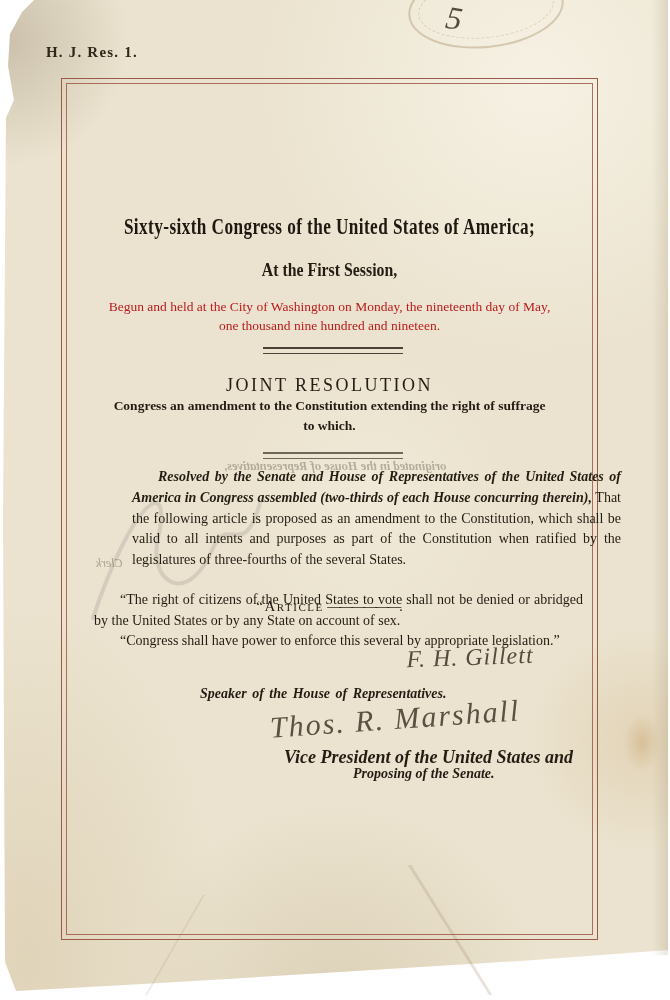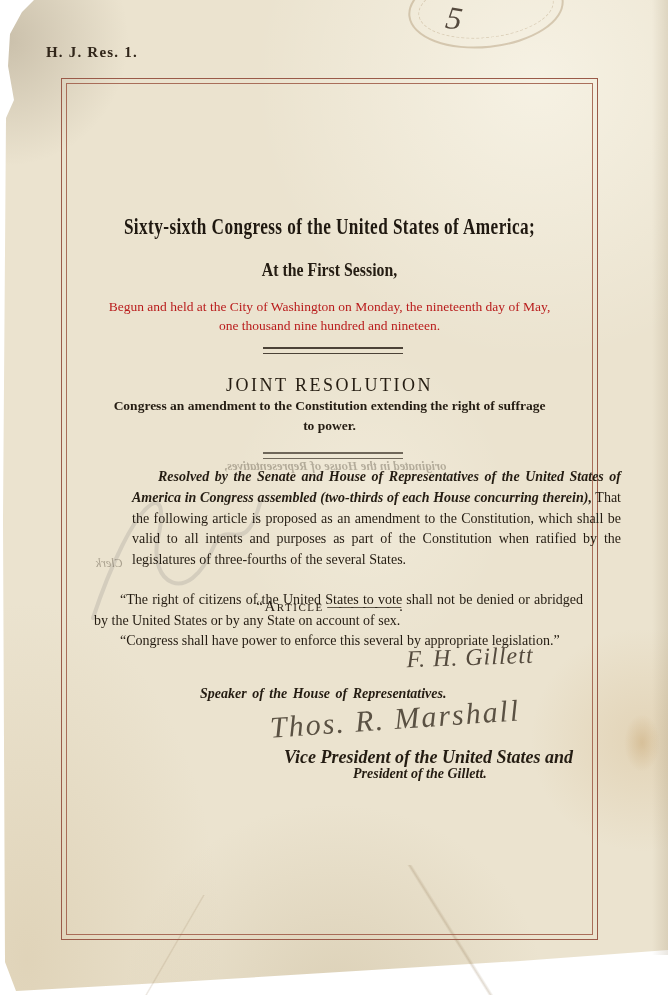--- a/index.html
+++ b/index.html
@@ -129,21 +129,21 @@
   <div class="center begun">
     <div>Begun and held at the City of Washington on Monday, the nineteenth day of May,</div>
     <div>one thousand nine hundred and nineteen.</div>
   </div>
 
   <div class="rule rule-1"></div>
 
   <div class="center joint-title">JOINT RESOLUTION</div>
   <div class="center subject">
     <div>Congress an amendment to the Constitution extending the right of suffrage</div>
-    <div>to power.</div>
+    <div>to which.</div>
   </div>
 
   <div class="rule rule-2"></div>
 
   <div class="bleed-line">originated in the House of Representatives,</div>
   <svg class="bleed-sig" width="190" height="160" viewBox="0 0 190 160">
     <path d="M15,150 C55,30 95,5 80,70 C70,115 110,140 135,80 C150,45 165,95 182,35" fill="none" stroke="#3f3f4e" stroke-width="4" stroke-linecap="round"></path>
   </svg>
   <div class="bleed-clerk">Clerk</div>
 
@@ -157,15 +157,15 @@
   </div>
 
   <div class="para para-amend-1">“The right of citizens of the United States to vote shall not be denied or abridged by the United States or by any State on account of sex.</div>
   <div class="para para-amend-2">“Congress shall have power to enforce this several by appropriate legislation.”</div>
 
   <div class="sig-speaker">F. H. Gillett</div>
   <div class="speaker-title">Speaker of the House of Representatives.</div>
 
   <div class="sig-vp">Thos. R. Marshall</div>
   <div class="vp-title-1">Vice President of the United States and</div>
-  <div class="vp-title-2">President of the Gillett.</div>
+  <div class="vp-title-2">Proposing of the Senate.</div>
 
 </div>
 
 </body></html>

